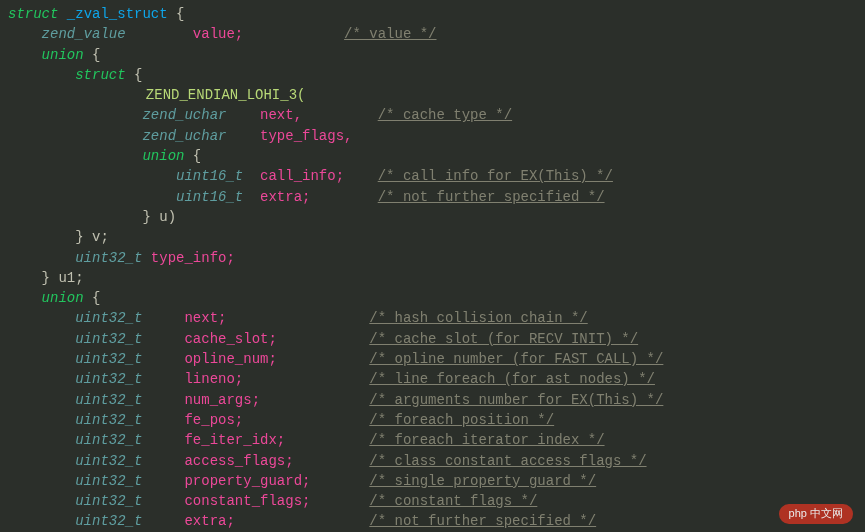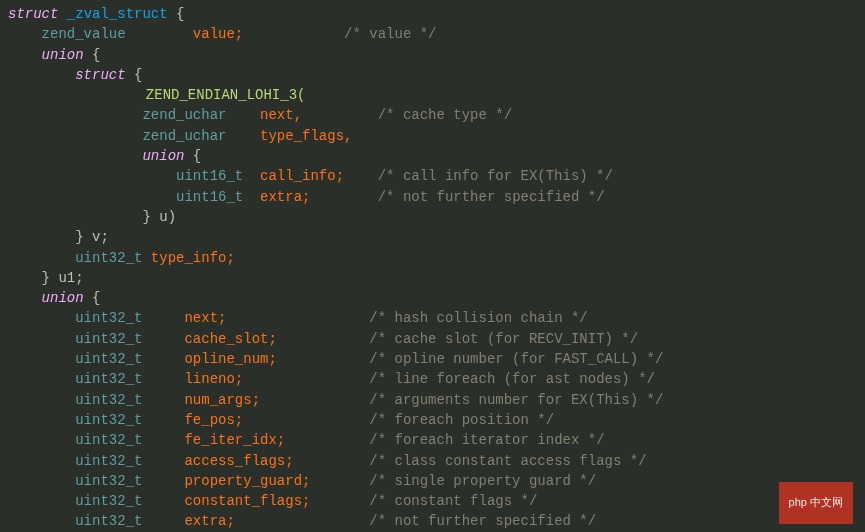--- a/index.html
+++ b/index.html
@@ -14,37 +14,37 @@
     height: 532px;
     overflow: hidden;
     position: relative;
   }
   pre {
     margin: 0;
     padding: 4px 8px;
     white-space: pre;
     font-family: inherit;
   }
-  .kw { color: #f0abfc; font-style: italic; }      
-  .type { color: #5f9ea0; }    
-  .name { color: #f97316; }
+  .kw { color: #22c55e; font-style: italic; }      
+  .type { color: #5f9ea0; font-style: italic; }    
+  .name { color: #ec4899; }
   .struct-name { color: #0ea5e9; }
   .macro { color: #b8d977; margin-left: 37px; }
-  .comment { color: #808070; }
+  .comment { color: #808070; text-decoration: underline; }
   .punct { color: #c0c0b0; }
   .watermark {
     position: absolute;
     bottom: 8px;
     right: 12px;
     background: #be3323;
     color: #fff;
     font-family: Arial, sans-serif;
     font-size: 11px;
-    padding: 13px 10px;
-    border-radius: 1px;
+    padding: 2px 10px;
+    border-radius: 10px;
     opacity: 0.9;
   }
 </style>
 </head>
 <body>
 
 <pre><span class="kw">struct</span> <span class="struct-name">_zval_struct</span><span class="punct"> {</span>
     <span class="type">zend_value</span>        <span class="name">value;</span>            <span class="comment">/* value */</span>
     <span class="kw">union</span><span class="punct"> {</span>
         <span class="kw">struct</span><span class="punct"> {</span>

